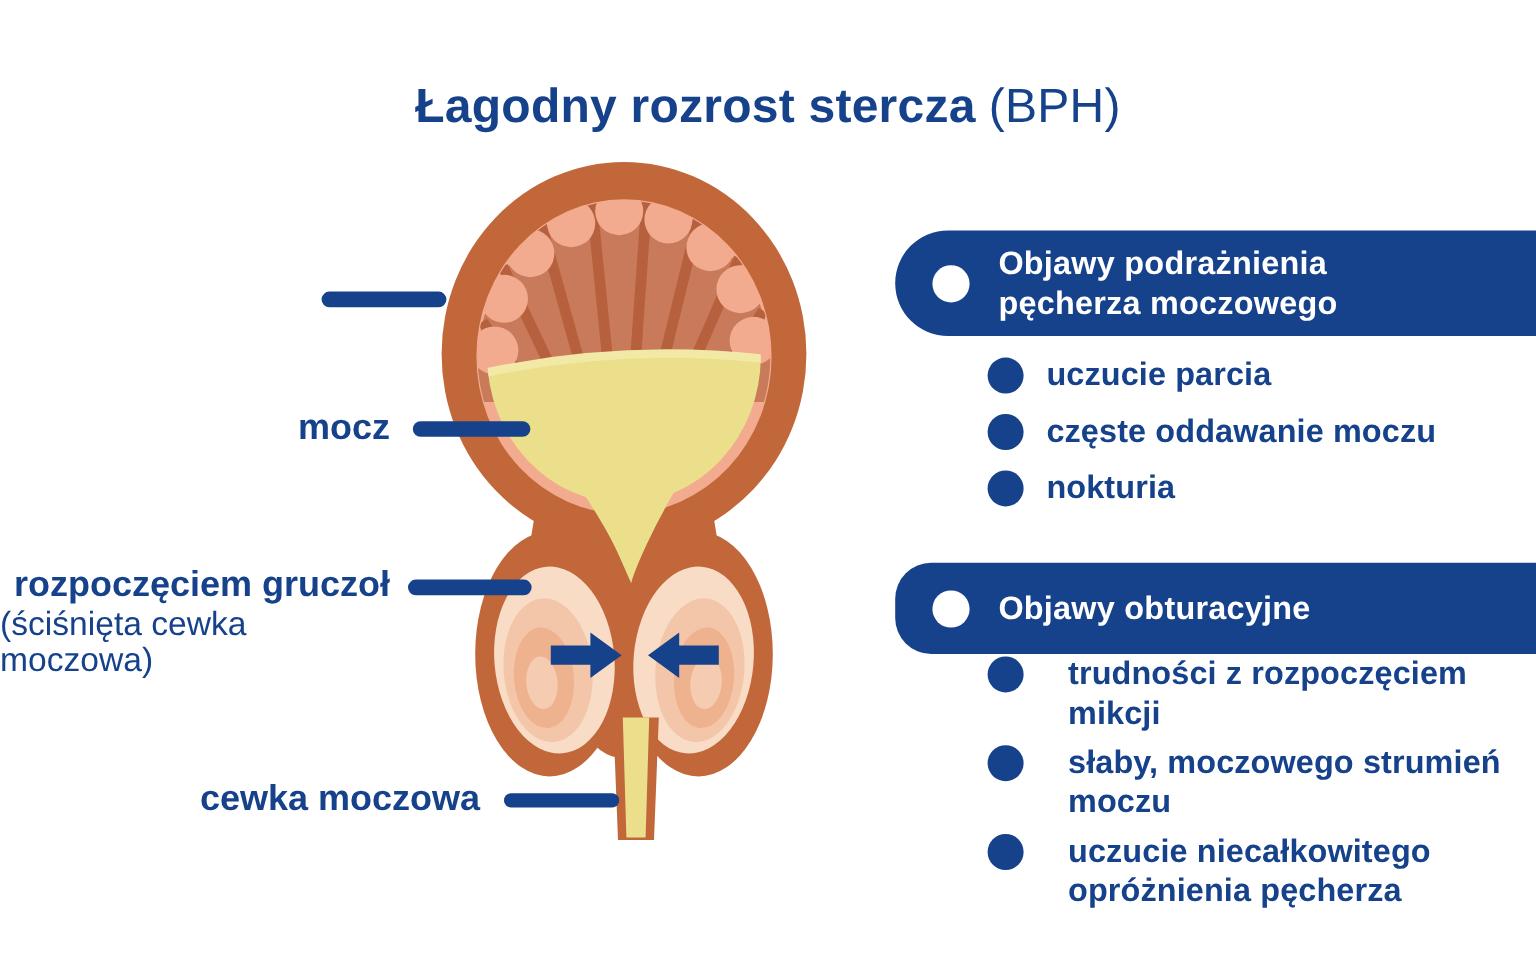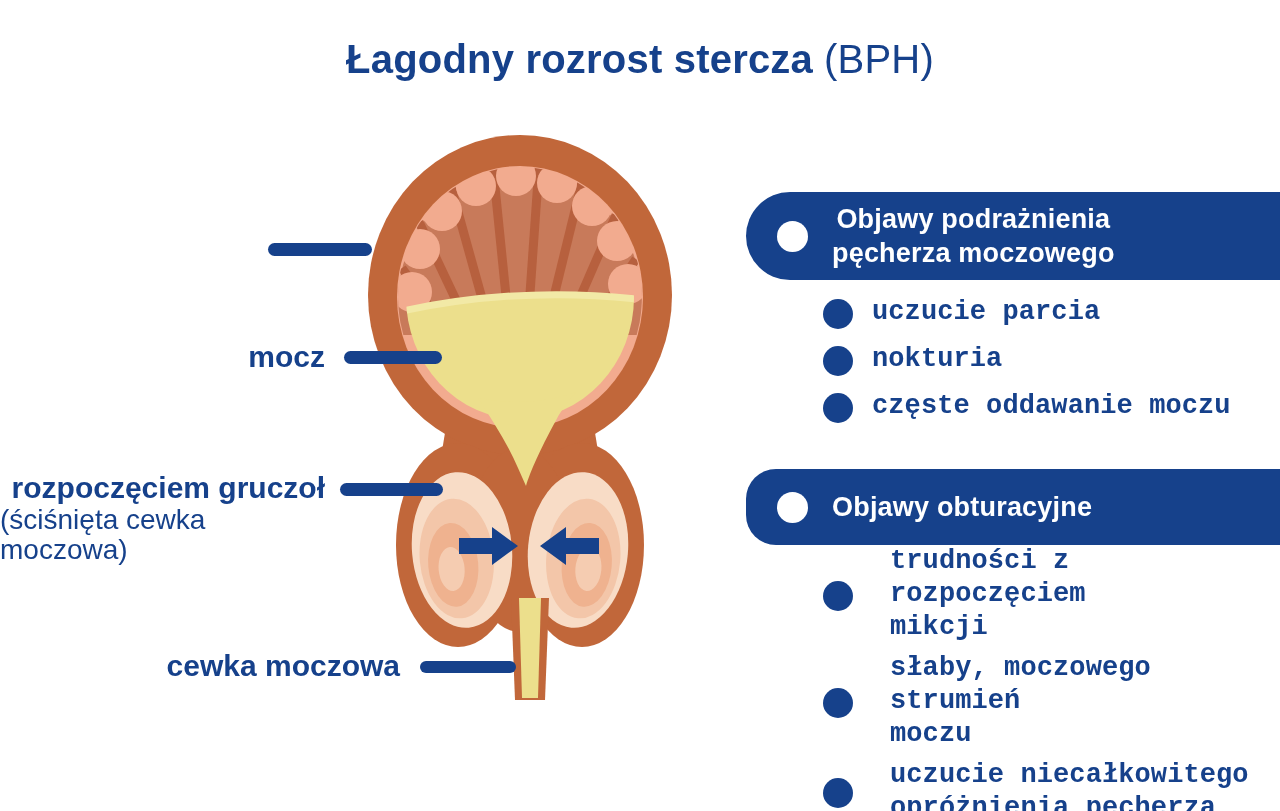--- a/index.html
+++ b/index.html
@@ -8,21 +8,21 @@
     --terracotta:#C1673A; --salmon:#F2AB8F; --brick:#C87A5A; --spoke:#B7603E;
     --urine_yellow:#ECDF8C; --urine_highlight:#F2E9A6;
     --lobe_outer:#F8DCC6; --lobe_mid:#F3C6A9; --lobe_inner:#EFB28F; --lobe_core:#F5CCB1;
   }
   *{margin:0;padding:0;box-sizing:border-box;}
   html,body{background:#ffffff;}
   body{font-family:"Liberation Sans","DejaVu Sans",sans-serif;}
   .stage{position:relative;width:1280px;height:811px;background:var(--white,#fff);overflow:hidden;}
 
   
-  .title{position:absolute;top:34px;left:0;width:1280px;text-align:center;
+  .title{position:absolute;top:64px;left:0;width:1280px;text-align:center;
          color:var(--navy,#16418B);font-size:40px;line-height:50px;letter-spacing:0.2px;}
   .title .t-main{font-weight:700;}
   .title .t-suffix{font-weight:400;margin-left:11px;}
 
   
   .anatomy{position:absolute;left:0;top:0;width:1280px;height:811px;}
   .f-terra{fill:var(--terracotta,#C1673A);}
   .f-salmon{fill:var(--salmon,#F2AB8F);}
   .f-brick{fill:var(--brick,#C87A5A);}
   .s-spoke{stroke:var(--spoke,#B7603E);}
@@ -46,31 +46,31 @@
   #lbl-cewka{width:400px;top:650px;}
   .lline{position:absolute;height:13px;border-radius:7px;background:var(--navy,#16418B);}
   #line-pecherz{left:268px;top:243px;width:104px;}
   #line-mocz{left:344px;top:351px;width:98px;}
   #line-gland{left:340px;top:483px;width:103px;}
   #line-cewka{left:420px;top:661px;width:96px;height:12px;border-radius:6px;}
 
   
   .pill{position:absolute;left:746px;right:0;background:var(--navy,#16418B);
         color:var(--white,#fff);display:flex;align-items:center;}
-  #pill-1{top:192px;height:88px;border-radius:44px 0 0 44px;text-align:center;}
+  #pill-1{top:192px;height:88px;border-radius:44px 0 0 44px;}
   #pill-2{top:469px;height:76px;border-radius:30px 0 0 30px;}
   .pill-dot{width:31px;height:31px;border-radius:50%;background:var(--white,#fff);
             margin-left:31px;flex:none;}
   .pill-text{margin-left:24px;font-size:27px;font-weight:700;line-height:34px;
              white-space:pre-line;letter-spacing:0.2px;}
 
   .slist{position:absolute;left:823px;width:440px;}
   #list-1{top:296px;}
   #list-2{top:545px;}
-  .sitem{display:flex;align-items:center;font-family:Liberation Mono, monospace;}
+  .sitem{display:flex;align-items:flex-start;}
   #list-1 .sitem{margin-bottom:14px;}
   #list-2 .sitem{margin-bottom:8px;gap:18px;}
   .bullet{width:30px;height:30px;border-radius:50%;background:var(--navy,#16418B);
           flex:none;margin-top:2px;margin-right:19px;}
   .sitem-text{color:var(--navy,#16418B);font-size:27px;font-weight:700;line-height:33px;
               white-space:pre-line;letter-spacing:0.1px;}
 </style>
 </head>
 <body>
 
@@ -176,25 +176,25 @@
     <div class="pill-text">Objawy podrażnienia
 pęcherza moczowego</div>
   </div>
   <div class="slist" id="list-1">
     <div class="sitem">
       <div class="bullet"></div>
       <div class="sitem-text">uczucie parcia</div>
     </div>
     <div class="sitem">
       <div class="bullet"></div>
+      <div class="sitem-text">częste oddawanie moczu</div>
+    </div>
+    <div class="sitem">
+      <div class="bullet"></div>
       <div class="sitem-text">nokturia</div>
-    </div>
-    <div class="sitem">
-      <div class="bullet"></div>
-      <div class="sitem-text">częste oddawanie moczu</div>
     </div>
   </div>
 
   <div class="pill" id="pill-2">
     <div class="pill-dot"></div>
     <div class="pill-text">Objawy obturacyjne</div>
   </div>
   <div class="slist" id="list-2">
     <div class="sitem">
       <div class="bullet"></div>

